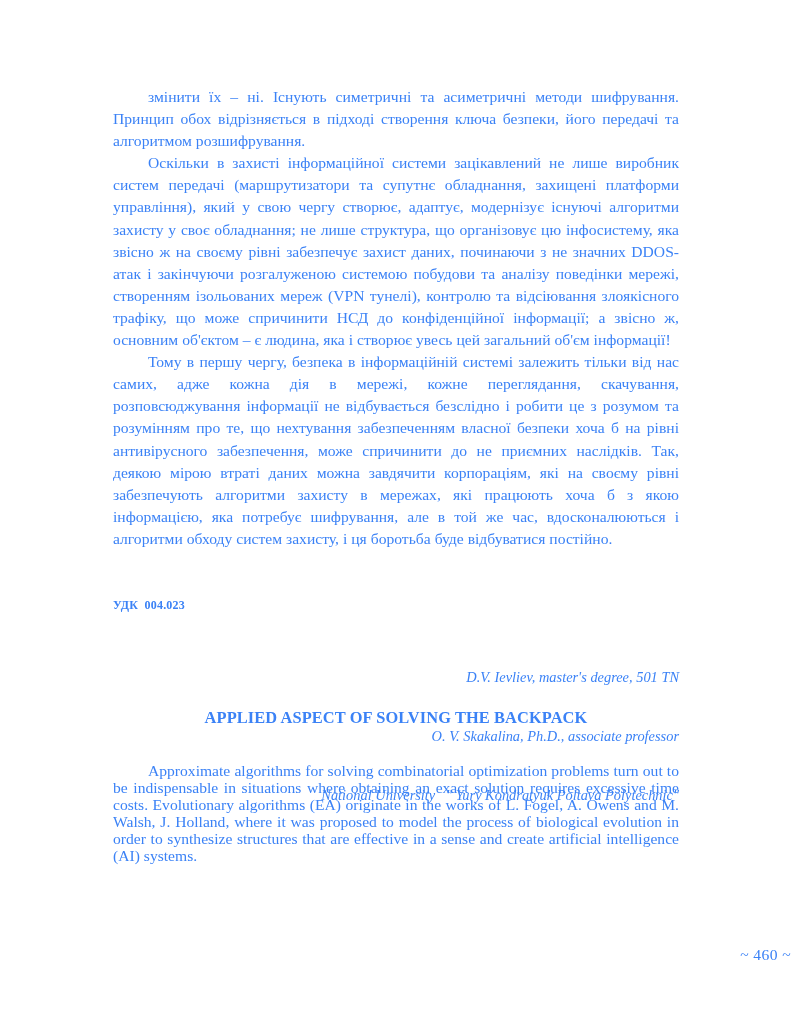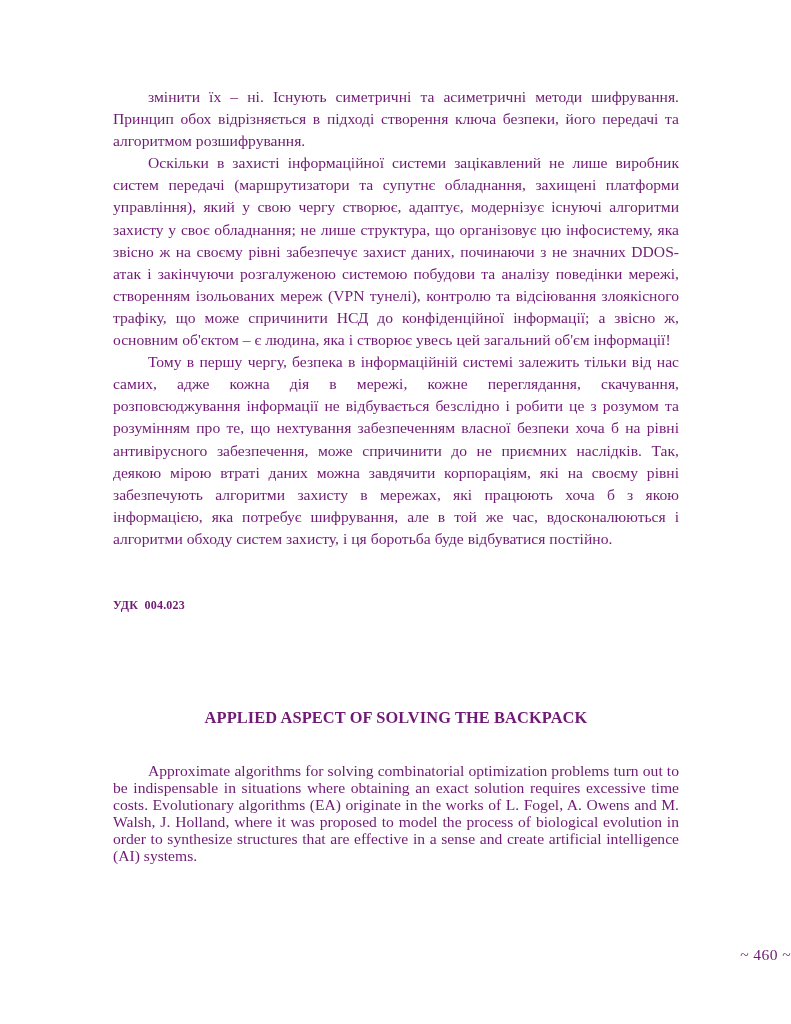--- a/index.html
+++ b/index.html
@@ -10,21 +10,21 @@
   }
 
   .page {
     position: relative;
     width: 791px;
     height: 1024px;
     margin: 0 auto;
     background: #ffffff;
     overflow: hidden;
     font-family: "Liberation Serif", "DejaVu Serif", serif;
-    color: #701a75;
+    color: #3b82f6;
     -webkit-font-smoothing: antialiased;
   }
 
   .para {
     margin: 0;
     font-size: 15.6px;
     line-height: 22.1px;
     text-align: justify;
     text-justify: inter-word;
     text-indent: 35px;
@@ -106,20 +106,25 @@
 <div class="page">
 
   <div class="ukr-block">
     <p class="para">змінити їх – ні. Існують симетричні та асиметричні методи шифрування. Принцип обох відрізняється в підході створення ключа безпеки, його передачі та алгоритмом розшифрування.</p>
     <p class="para">Оскільки в захисті інформаційної системи зацікавлений не лише виробник систем передачі (маршрутизатори та супутнє обладнання, захищені платформи управління), який у свою чергу створює, адаптує, модернізує існуючі алгоритми захисту у своє обладнання; не лише структура, що організовує цю інфосистему, яка звісно ж на своєму рівні забезпечує захист даних, починаючи з не значних DDOS-атак і закінчуючи розгалуженою системою побудови та аналізу поведінки мережі, створенням ізольованих мереж (VPN тунелі), контролю та відсіювання злоякісного трафіку, що може спричинити НСД до конфіденційної інформації; а звісно ж, основним об'єктом – є людина, яка і створює увесь цей загальний об'єм інформації!</p>
     <p class="para">Тому в першу чергу, безпека в інформаційній системі залежить тільки від нас самих, адже кожна дія в мережі, кожне переглядання, скачування, розповсюджування інформації не відбувається безслідно і робити це з розумом та розумінням про те, що нехтування забезпеченням власної безпеки хоча б на рівні антивірусного забезпечення, може спричинити до не приємних наслідків. Так, деякою мірою втраті даних можна завдячити корпораціям, які на своєму рівні забезпечують алгоритми захисту в мережах, які працюють хоча б з якою інформацією, яка потребує шифрування, але в той же час, вдосконалюються і алгоритми обходу систем захисту, і ця боротьба буде відбуватися постійно.</p>
   </div>
 
   <div class="udk">УДК  004.023</div>
 
+  <div class="authors">
+    <span class="aline">D.V. Ievliev, master's degree, 501 TN</span>
+    <span class="aline">O. V. Skakalina, Ph.D., associate professor</span>
+    <span class="aline">National University   " Yury Kondratyuk Poltava Polytechnic"</span>
+  </div>
 
   <h1 class="title">
     <span class="tline">APPLIED ASPECT OF SOLVING THE BACKPACK</span>
   </h1>
 
   <div class="eng-block">
     <p class="para">Approximate algorithms for solving combinatorial optimization problems turn out to be indispensable in situations where obtaining an exact solution requires excessive time costs. Evolutionary algorithms (EA) originate in the works of L. Fogel, A. Owens and M. Walsh, J. Holland, where it was proposed to model the process of biological evolution in order to synthesize structures that are effective in a sense and create artificial intelligence (AI) systems.</p>
   </div>
 
   <div class="footer">~ 460 ~</div>

